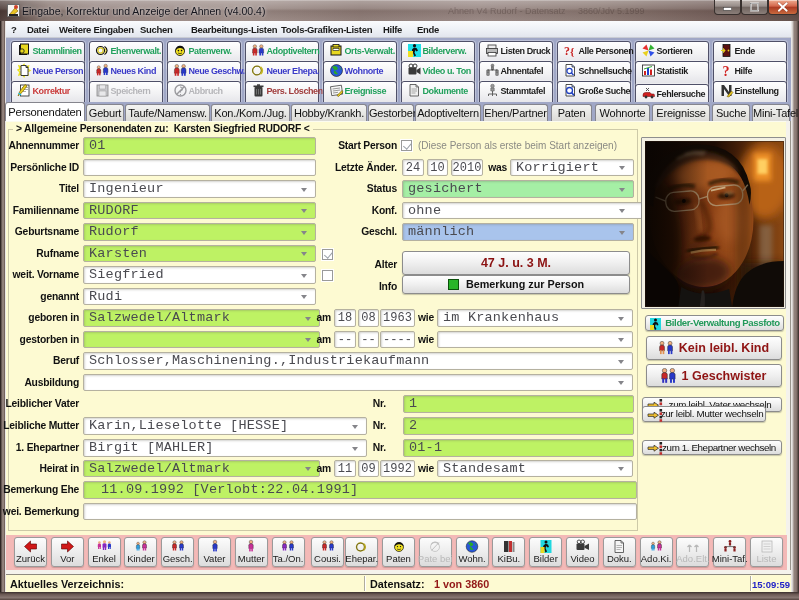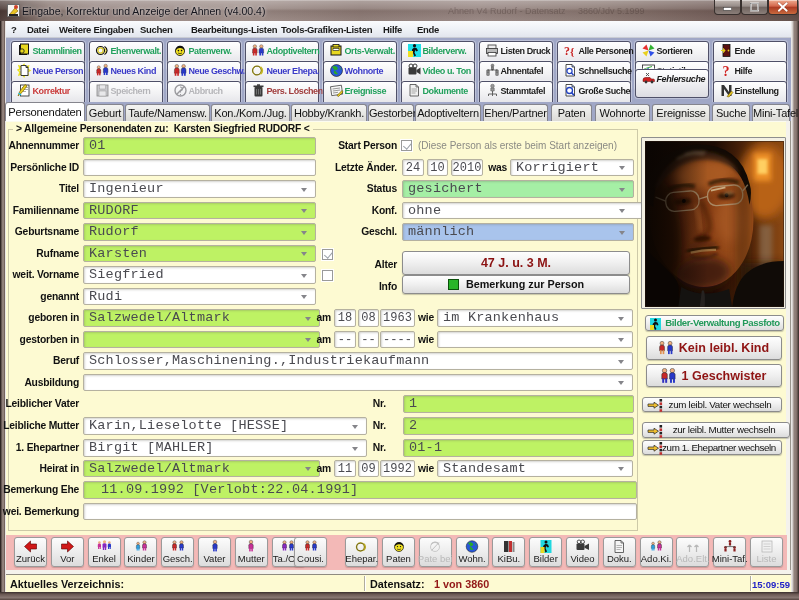--- a/index.html
+++ b/index.html
@@ -373,21 +373,21 @@
     </div>
 <div class="tb" style="left:551px;top:43px;">
       <svg width="15" height="15" viewBox="0 0 15 15">
         <path d="M3 1.5 L9 1.5 L11.5 4 L11.5 13 L3 13 Z" fill="#fff" stroke="#222" stroke-width="0.8"></path>
         <path d="M9 1.5 L9 4 L11.5 4" fill="#9ab0e8" stroke="#222" stroke-width="0.7"></path>
         <circle cx="6.5" cy="7.5" r="3" fill="none" stroke="#2040c0" stroke-width="1.3"></circle>
         <path d="M8.6 9.6 L11 12.2" stroke="#2040c0" stroke-width="1.6"></path>
       </svg>
       <span class="tl c-blk">Große Suche</span>
     </div>
-<div class="tb" style="left:629px;top:31px;font-style:italic;">
+<div class="tb" style="left:629px;top:46px;">
       <svg width="15" height="15" viewBox="0 0 15 15">
         <path d="M2 9 Q2 6.5 4.5 6.5 L9 6.5 L10.5 8 L12.5 8 Q13.5 8 13.5 9.5 L13.5 10.5 L2 10.5 Z" fill="#d02020" stroke="#600" stroke-width="0.5"></path>
         <circle cx="5" cy="11" r="1.4" fill="#333"></circle>
         <circle cx="11" cy="11" r="1.4" fill="#333"></circle>
         <path d="M5 2 L8 5 M8 2 L5 5" stroke="#555" stroke-width="1"></path>
       </svg>
       <span class="tl c-blk">Fehlersuche</span>
     </div>
 <div class="tb" style="left:707px;top:43px;">
       <svg width="15" height="15" viewBox="0 0 15 15">
@@ -629,21 +629,21 @@
 <div class="gbtn" style="left:636px;top:274.5px;width:140px;height:15.5px;">
       <svg width="16" height="13" viewBox="0 0 16 13" style="position:absolute;left:4px;top:1.5px;">
         <rect x="12.5" y="0" width="2.6" height="2.6" fill="#222"></rect>
         <rect x="12.5" y="3.4" width="2.6" height="2.6" fill="#c03030"></rect>
         <rect x="12.5" y="6.8" width="2.6" height="2.6" fill="#222"></rect>
         <rect x="12.5" y="10.2" width="2.6" height="2.6" fill="#c03030"></rect>
         <path d="M1 5 L7 5 L7 3.2 L11.5 6.2 L7 9.2 L7 7.4 L1 7.4 Z" fill="#f0c030" stroke="#222" stroke-width="0.7"></path>
       </svg>
       <span style="font-size:9.8px;color:#111;letter-spacing:-0.3px;padding-left:16px;">zum leibl. Vater wechseln</span>
     </div>
-<div class="gbtn" style="left:636px;top:300px;width:148px;height:15.5px;align-items:center;">
+<div class="gbtn" style="left:636px;top:284px;width:124px;height:15.5px;align-items:center;">
       <svg width="16" height="13" viewBox="0 0 16 13" style="position:absolute;left:4px;top:1.5px;">
         <rect x="12.5" y="0" width="2.6" height="2.6" fill="#222"></rect>
         <rect x="12.5" y="3.4" width="2.6" height="2.6" fill="#c03030"></rect>
         <rect x="12.5" y="6.8" width="2.6" height="2.6" fill="#222"></rect>
         <rect x="12.5" y="10.2" width="2.6" height="2.6" fill="#c03030"></rect>
         <path d="M1 5 L7 5 L7 3.2 L11.5 6.2 L7 9.2 L7 7.4 L1 7.4 Z" fill="#f0c030" stroke="#222" stroke-width="0.7"></path>
       </svg>
       <span style="font-size:9.8px;color:#111;letter-spacing:-0.3px;padding-left:16px;">zur leibl. Mutter wechseln</span>
     </div>
 <div class="gbtn" style="left:636px;top:317.5px;width:140px;height:15.5px;">
@@ -759,21 +759,21 @@
         </g>
         <g transform="translate(8,1.5)">
           <circle cx="3" cy="1.8" r="1.6" fill="#f0b080" stroke="#333" stroke-width="0.4"></circle>
           <path d="M1 7.5 L1 4.6 Q1 3.2 3 3.2 Q5 3.2 5 4.6 L5 7.5 Z" fill="#2838c8" stroke="#222" stroke-width="0.4"></path>
           <rect x="1.3" y="7" width="1.4" height="3" fill="#2838c8"></rect>
           <rect x="3.3" y="7" width="1.4" height="3" fill="#2838c8"></rect>
         </g>
       </svg>
       <div class="nlbl">Ta./On.</div>
     </div>
-<div class="nb" style="left:288px;">
+<div class="nb" style="left:305px;">
       <svg width="15" height="15" viewBox="0 0 15 15">
         <g transform="translate(1,1.5)">
           <circle cx="3" cy="1.8" r="1.6" fill="#f0b080" stroke="#333" stroke-width="0.4"></circle>
           <path d="M1 7.5 L1 4.6 Q1 3.2 3 3.2 Q5 3.2 5 4.6 L5 7.5 Z" fill="#c82828" stroke="#222" stroke-width="0.4"></path>
           <rect x="1.3" y="7" width="1.4" height="3" fill="#c82828"></rect>
           <rect x="3.3" y="7" width="1.4" height="3" fill="#c82828"></rect>
         </g>
         <g transform="translate(8,1.5)">
           <circle cx="3" cy="1.8" r="1.6" fill="#f0b080" stroke="#333" stroke-width="0.4"></circle>
           <path d="M1 7.5 L1 4.6 Q1 3.2 3 3.2 Q5 3.2 5 4.6 L5 7.5 Z" fill="#2838c8" stroke="#222" stroke-width="0.4"></path>

